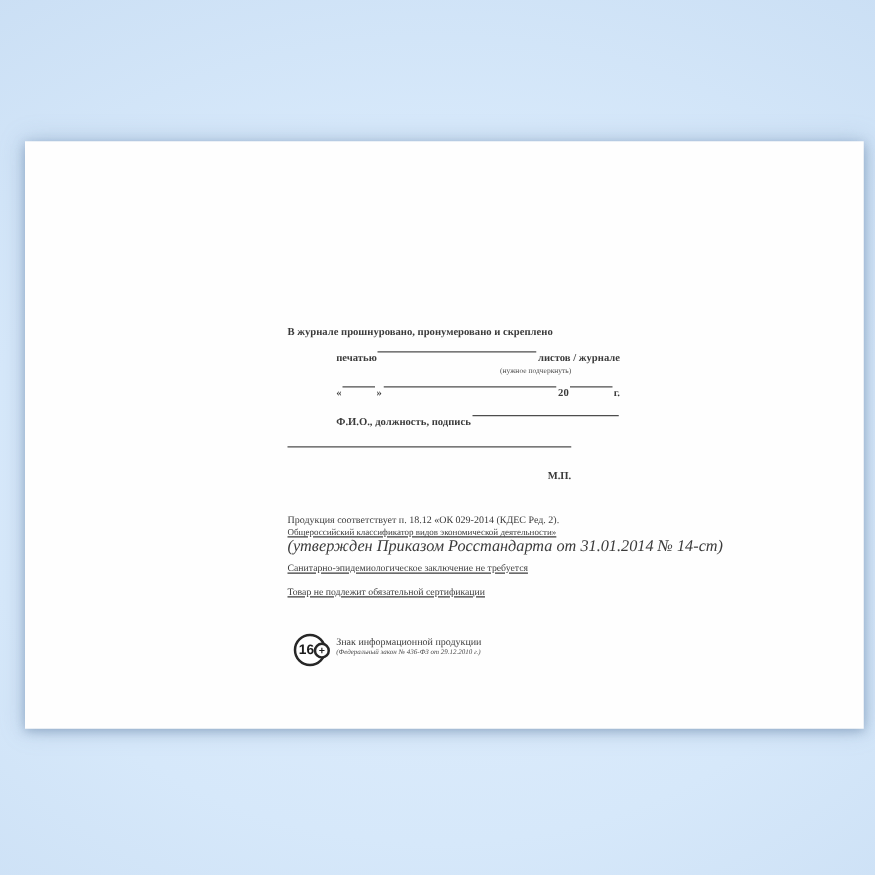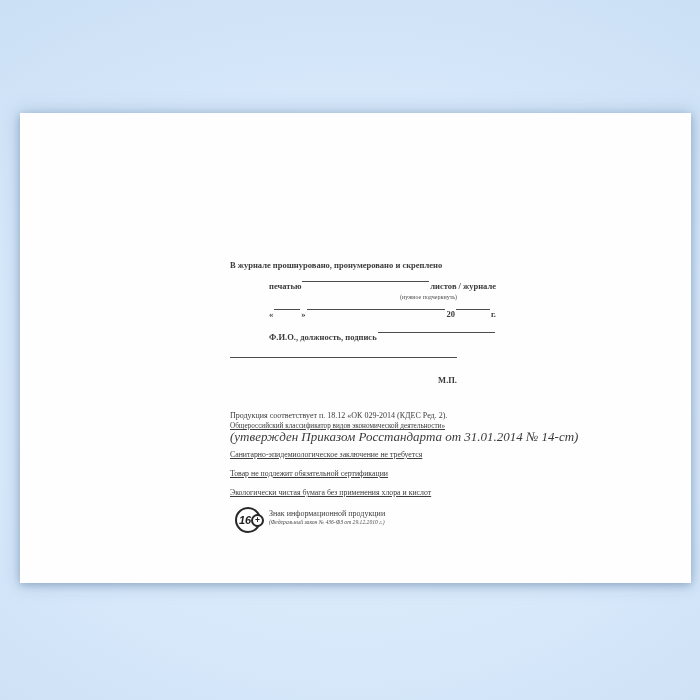--- a/index.html
+++ b/index.html
@@ -30,21 +30,21 @@
   .note{font-size:6px;font-weight:normal;text-align:right;line-height:8px;color:#4a4a4a;}
   .rule{position:absolute;left:210px;width:227px;border-bottom:1px solid #4d4d4d;}
   .right{text-align:right;}
   .comp1{font-size:8px;line-height:10px;}
   .comp2{font-size:7.2px;line-height:9px;text-decoration:underline;}
   .comp3{font-size:13px;font-style:italic;line-height:9px;}
   .stmt{font-size:7.8px;line-height:10px;text-decoration:underline;}
   .agemark{position:absolute;left:215px;display:flex;gap:8px;align-items:flex-start;color:#3b3b3b;}
   .badge{position:relative;width:26px;height:26px;flex:0 0 26px;}
   .badge-ring{position:absolute;left:0;top:0;right:0;bottom:0;border:2px solid #272727;border-radius:50%;background:#fff;box-sizing:border-box;}
-  .badge-num{position:absolute;left:4px;top:50%;transform:translateY(-50%);font-weight:bold;font-size:11px;font-family:"Liberation Sans","DejaVu Sans",sans-serif;color:#1d1d1d;font-style:italic;}
+  .badge-num{position:absolute;left:4px;top:50%;transform:translateY(-50%);font-weight:bold;font-size:11px;font-family:"Liberation Sans","DejaVu Sans",sans-serif;color:#1d1d1d;}
   .badge-plus{position:absolute;right:-3px;top:6.5px;width:13px;height:13px;box-sizing:border-box;border:2px solid #272727;background:#fff;border-radius:50%;display:flex;align-items:center;justify-content:center;font-weight:bold;font-size:8.5px;line-height:8px;font-family:"Liberation Sans","DejaVu Sans",sans-serif;color:#1d1d1d;}
   .agetext{padding-top:2px;}
   .agetitle{font-size:8px;line-height:10px;white-space:nowrap;}
   .agelaw{font-size:5.6px;font-style:italic;line-height:7px;white-space:nowrap;color:#4a4a4a;}
 </style>
 </head>
 <body>
 
 <div class="stage">
   <div class="paper">
@@ -77,21 +77,20 @@
     <div class="rule" style="top:239px;height:5px"></div>
 
     <div class="row bold right" style="top:262px">М.П.</div>
 
     <div class="row comp1" style="top:298px">Продукция соответствует п. 18.12 «ОК 029-2014 (КДЕС Ред. 2).</div>
     <div class="row comp2" style="top:309px">Общероссийский классификатор видов экономической деятельности»</div>
     <div class="row comp3" style="top:319px">(утвержден Приказом Росстандарта от 31.01.2014 № 14-ст)</div>
 
     <div class="row stmt" style="top:337px">Санитарно-эпидемиологическое заключение не требуется</div>
     <div class="row stmt" style="top:356px">Товар не подлежит обязательной сертификации</div>
-    <div class="row stmt" style="top:375px">Экологически чистая бумага без применения хлора и кислот</div>
 
     <div class="agemark" style="top:394px">
       <div class="badge">
         <div class="badge-ring"></div>
         <span class="badge-num">16</span>
         <span class="badge-plus">+</span>
       </div>
       <div class="agetext">
         <div class="agetitle">Знак информационной продукции</div>
         <div class="agelaw">(Федеральный закон № 436-ФЗ от 29.12.2010 г.)</div>

